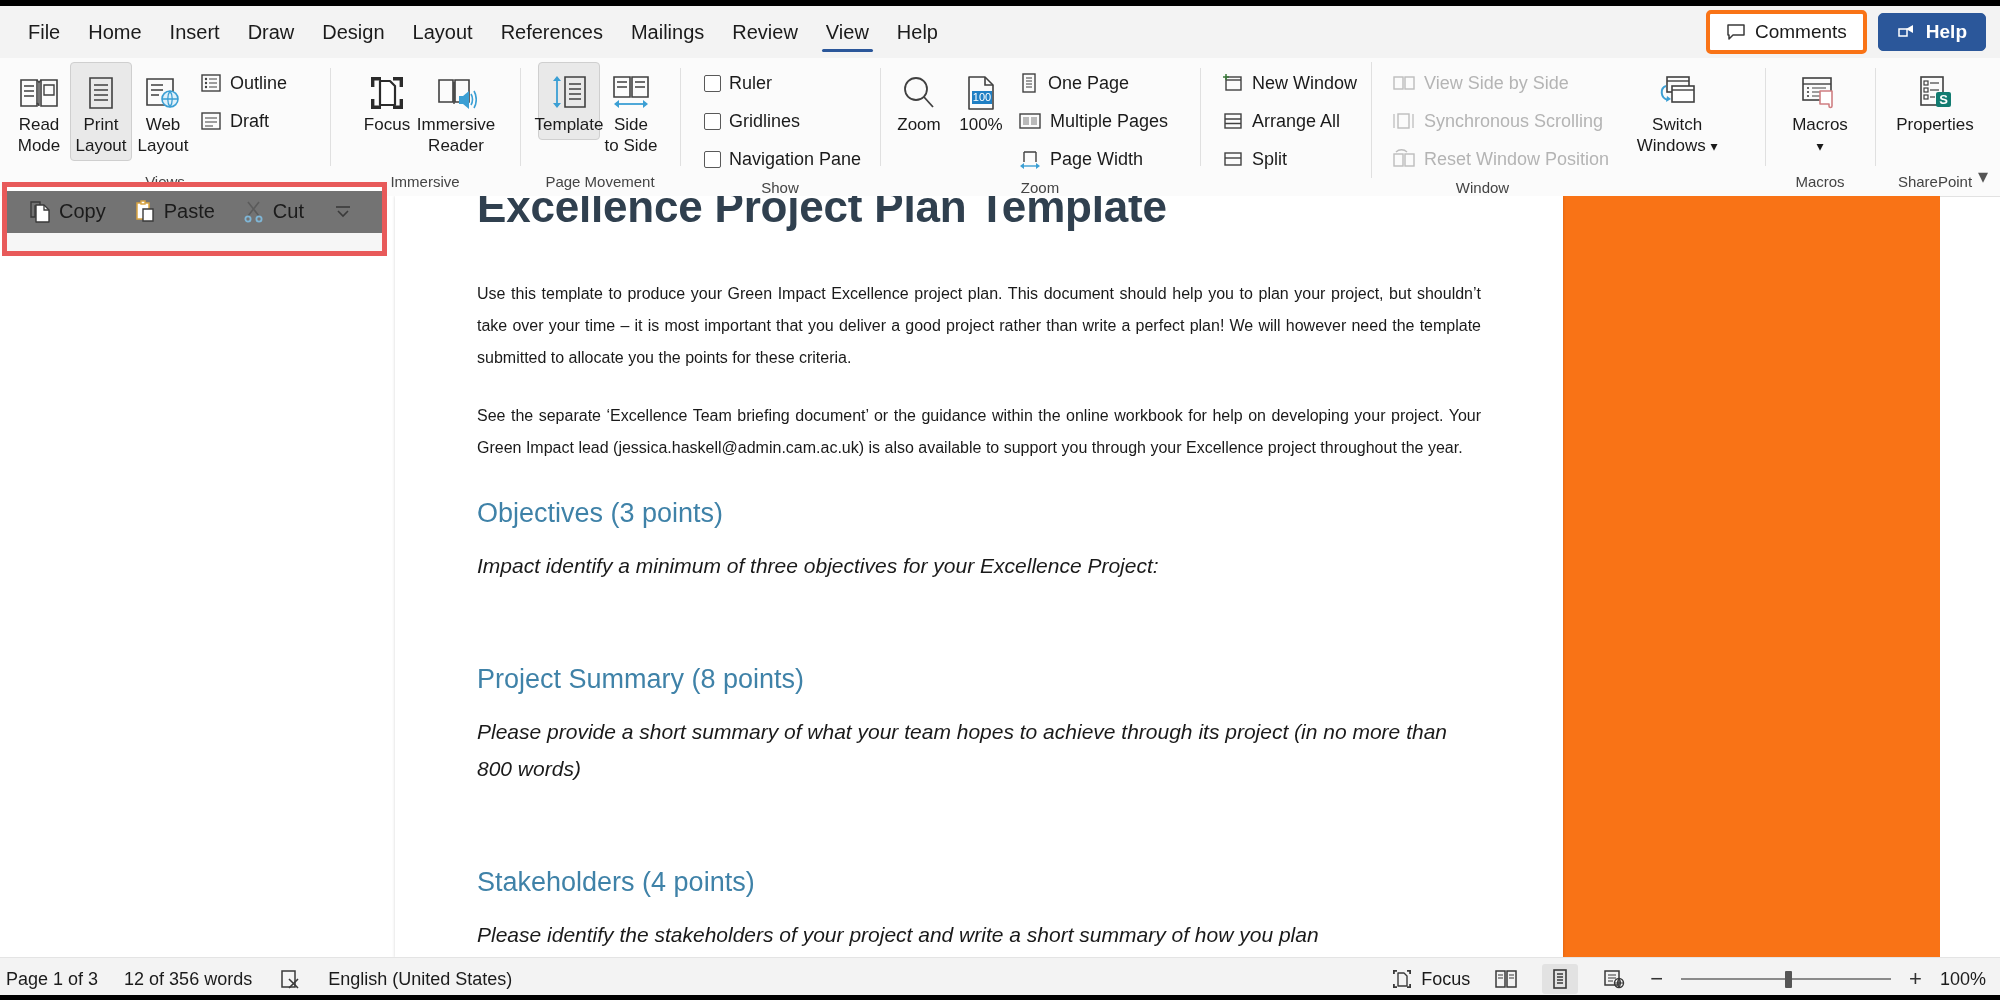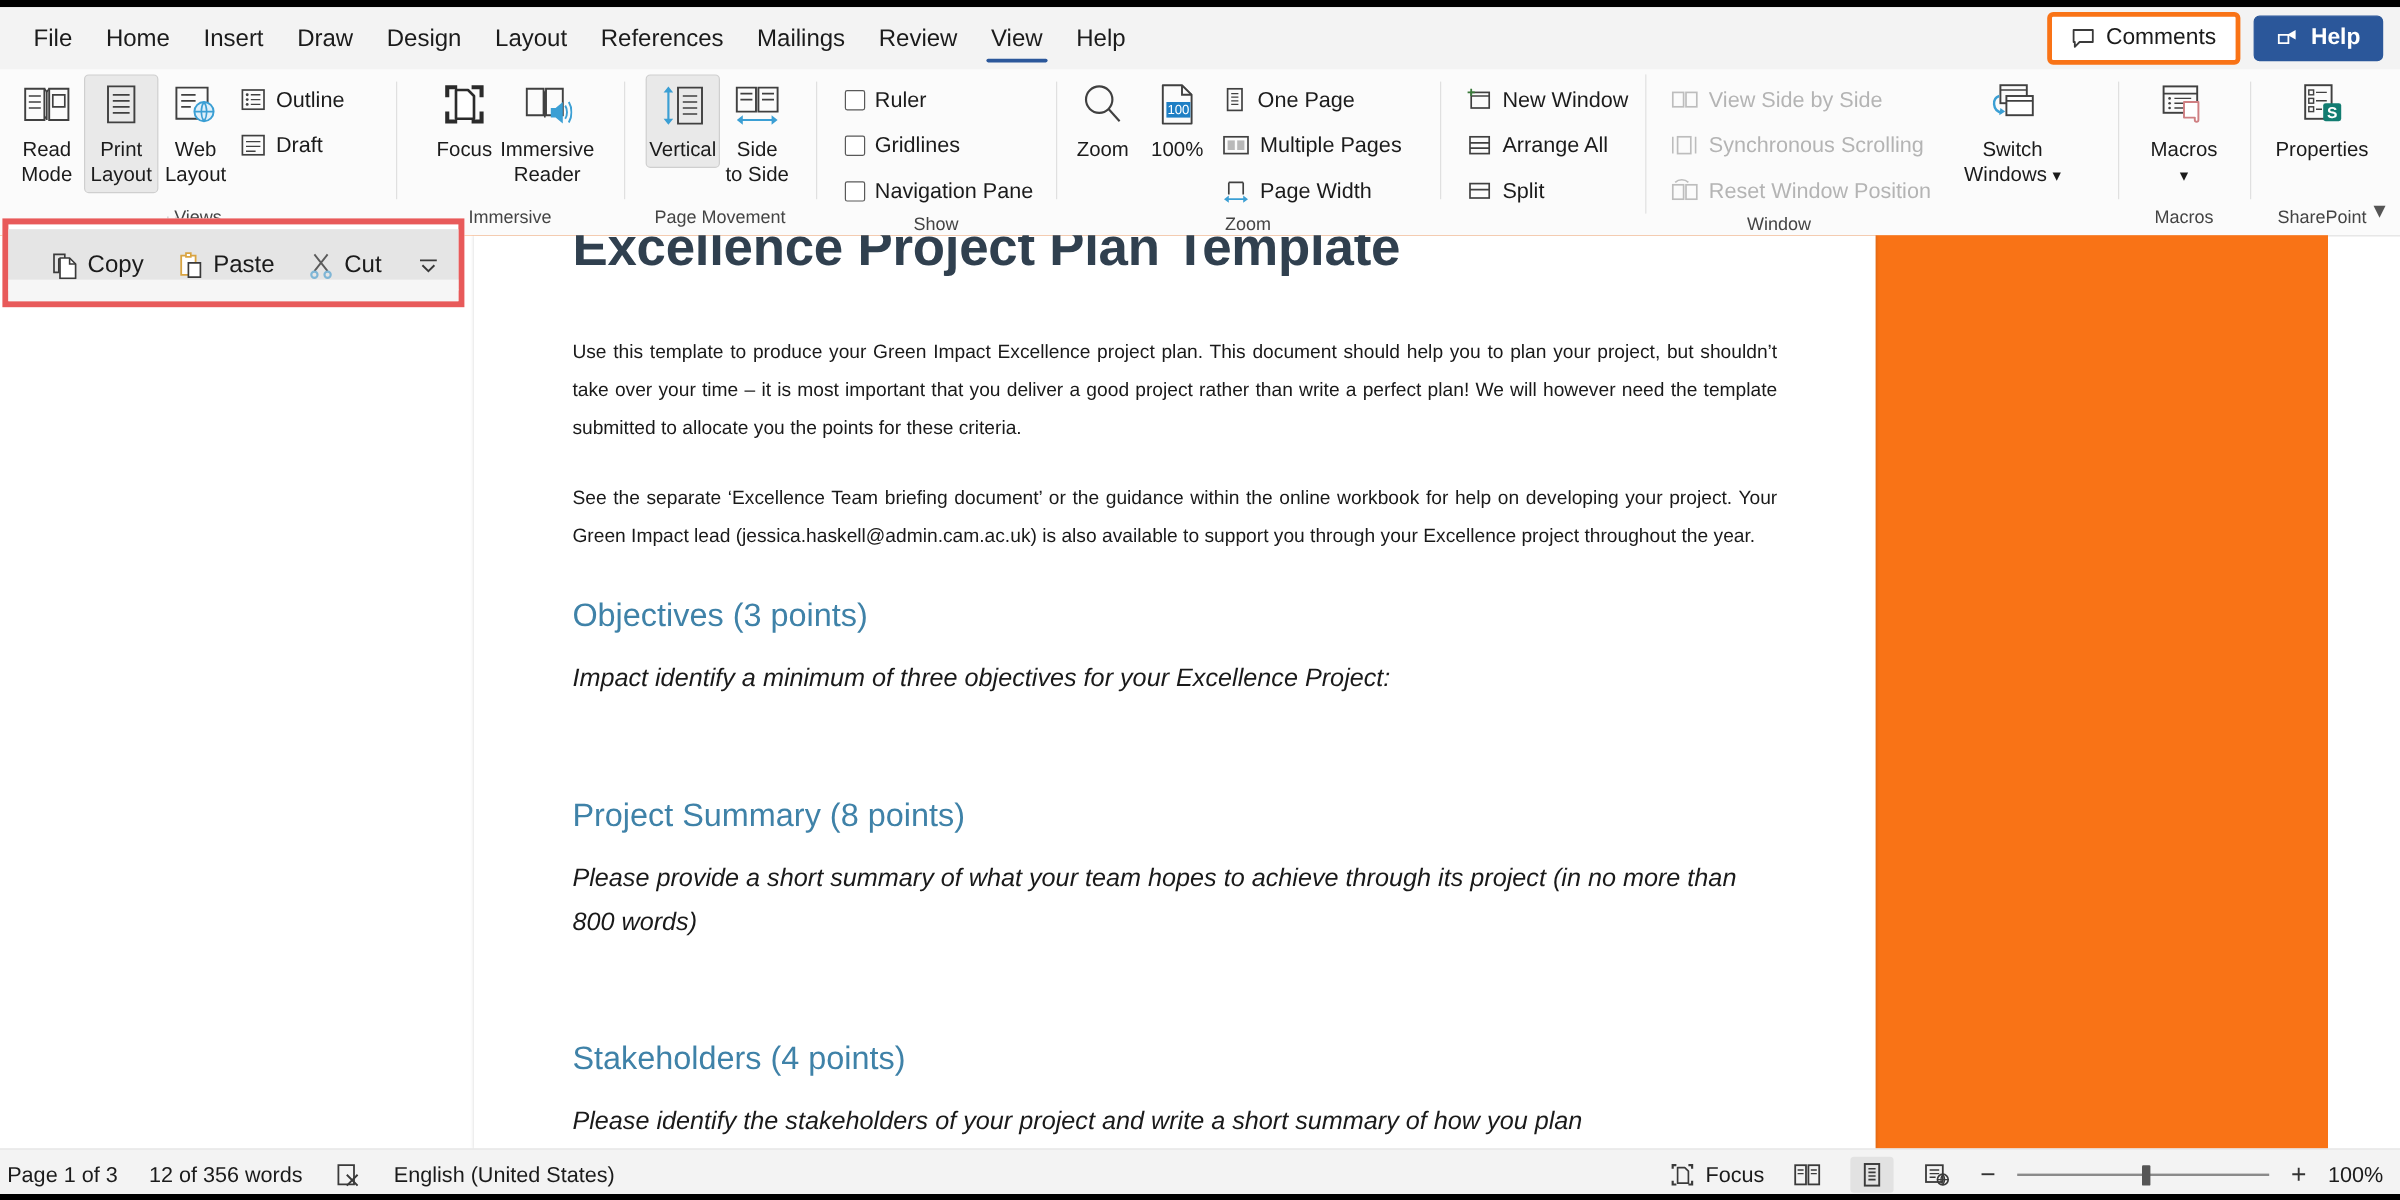--- a/index.html
+++ b/index.html
@@ -110,21 +110,21 @@
   
   .bigbtn {
     width: 62px;
     display: flex; flex-direction: column; align-items: center;
     padding: 5px 2px 4px;
     border: 1px solid transparent; border-radius: 4px;
     box-sizing: border-box;
   }
   .bigbtn.wide { width: 76px; }
   .bigbtn.selected { background: #e9e9e9; border-color: #cfcfcf; }
-  .bigbtn .ico { height: 44px; display: flex; align-items: flex-start; justify-content: center; }
+  .bigbtn .ico { height: 44px; display: flex; align-items: flex-end; justify-content: center; }
   .bigbtn .lbl {
     margin-top: 2px;
     font-size: 17px; line-height: 21px; color: #1b1b1b;
     text-align: center; white-space: nowrap;
   }
 
   
   .smallitem {
     display: flex; align-items: center; gap: 8px;
     height: 38px; padding: 0 6px;
@@ -195,23 +195,23 @@
     position: absolute;
     left: 2px; top: 182px;
     width: 385px; height: 74px;
     border: 5px solid #e85a5a;
     box-sizing: border-box;
     background: #ffffff;
     z-index: 40;
   }
   .clip-row {
     position: absolute; left: 0; right: 0; top: 4px; height: 50px;
-    display: flex; align-items: flex-end;
-    padding-left: 24px; gap: 4px;
-    background: #e5e5e5;
+    display: flex; align-items: flex-start;
+    padding-left: 10px; gap: 4px;
+    background: #737373;
     border-bottom: 1px solid #ececec;
   }
   .clip-item {
     display: flex; align-items: center; gap: 8px;
     height: 40px; padding: 0 12px;
     border-radius: 3px;
     font-size: 20px; color: #1b1b1b;
     white-space: nowrap;
   }
   .clip-bottom {
@@ -420,21 +420,21 @@
         <div class="rgroup-body" style="justify-content:center">
           <div class="bigbtn selected">
             <span class="ico">
               <svg width="44" height="40" viewBox="0 0 44 40">
                 <path d="M18 5h20v30H18z" fill="none" stroke="#404040" stroke-width="1.6"></path>
                 <path d="M22 12h12M22 17h12M22 22h12M22 27h12" stroke="#404040" stroke-width="1.3"></path>
                 <path d="M10 7v26" stroke="#3b9fd4" stroke-width="1.8"></path>
                 <path d="M10 4l-4 5h8zM10 36l-4-5h8z" fill="#3b9fd4"></path>
               </svg>
             </span>
-            <span class="lbl">Vertical</span>
+            <span class="lbl">Template</span>
           </div>
           <div class="bigbtn">
             <span class="ico">
               <svg width="44" height="40" viewBox="0 0 44 40">
                 <path d="M5 5h16v20H5zM23 5h16v20H23z" fill="none" stroke="#404040" stroke-width="1.6"></path>
                 <path d="M8 10h10M8 15h10M26 10h10M26 15h10" stroke="#404040" stroke-width="1.3"></path>
                 <path d="M9 32h26" stroke="#3b9fd4" stroke-width="1.8"></path>
                 <path d="M5 32l5-4v8zM39 32l-5-4v8z" fill="#3b9fd4"></path>
               </svg>
             </span>

